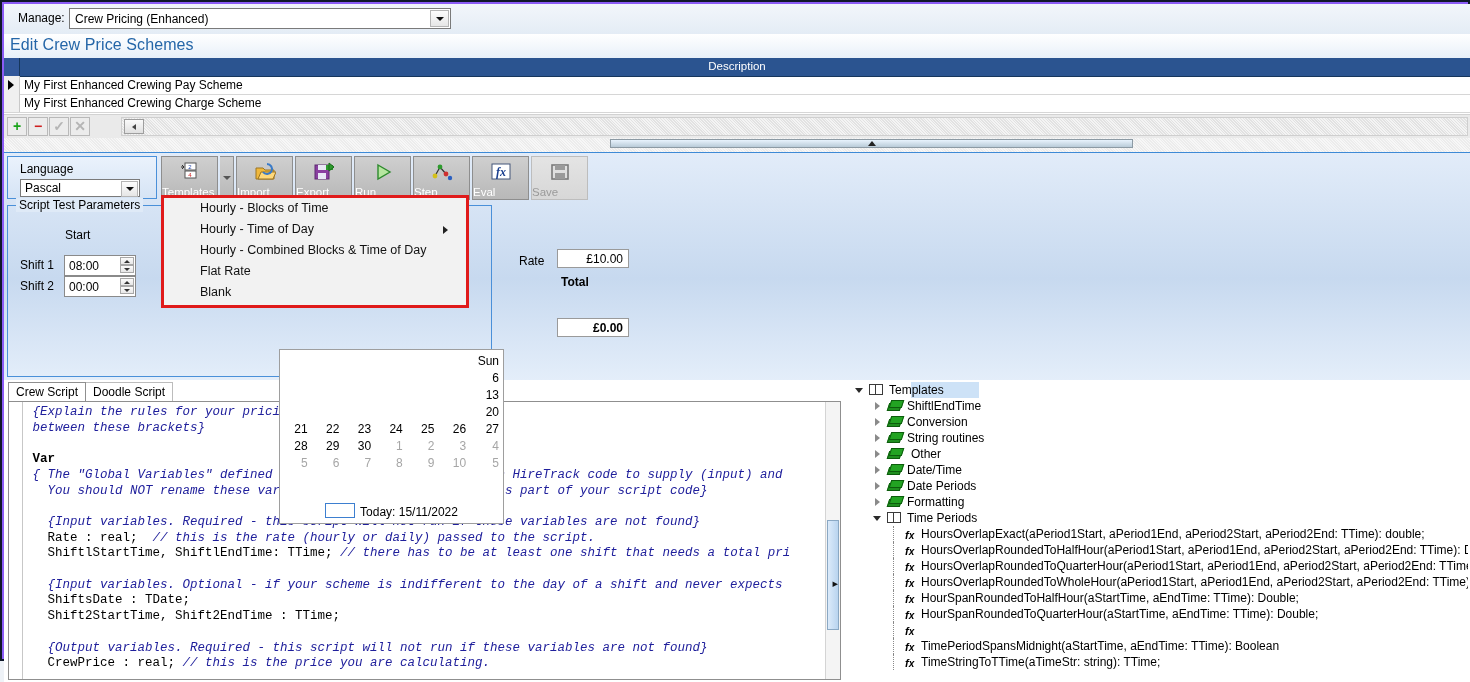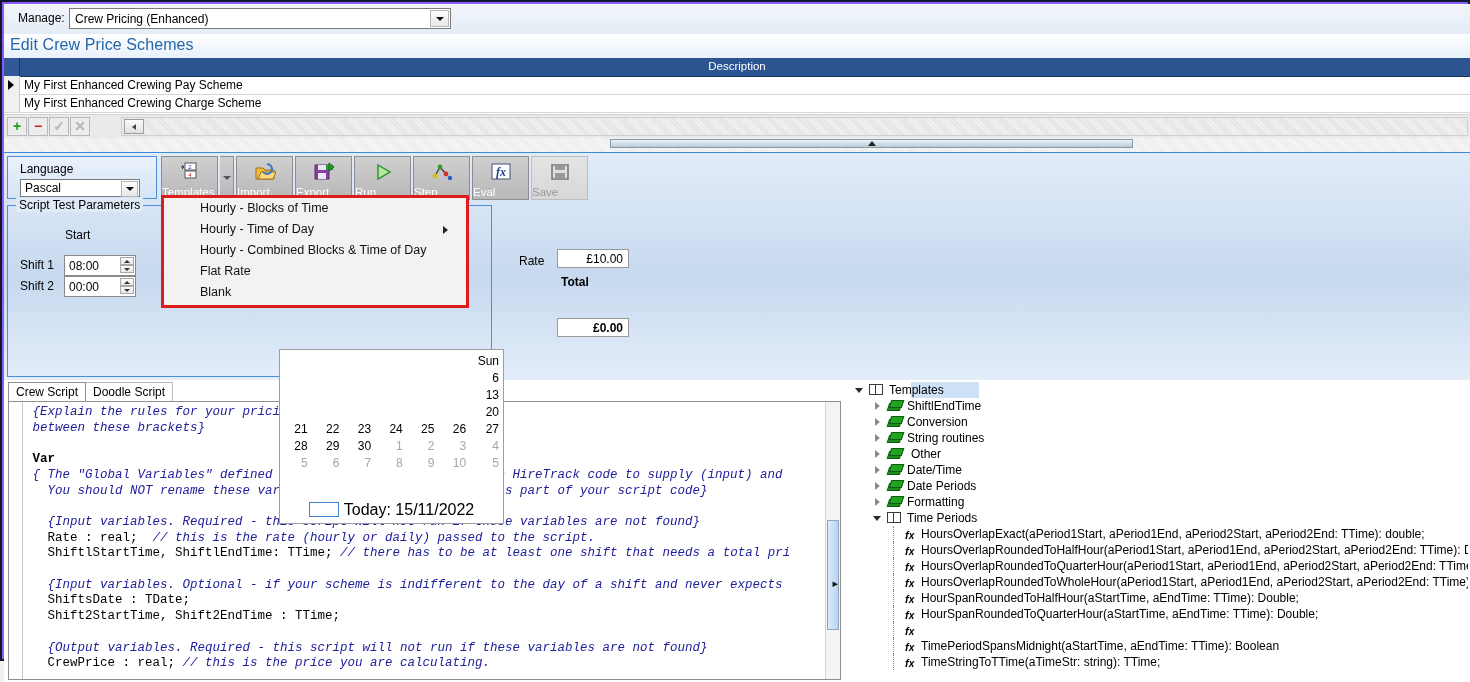--- a/index.html
+++ b/index.html
@@ -118,21 +118,21 @@
   .spin .dn i{position:absolute;left:3px;top:2px;width:0;height:0;
     border-left:3px solid transparent;border-right:3px solid transparent;border-top:3px solid #333;}
 
   
   .cal{position:absolute;left:275px;top:196px;width:225px;height:175px;
     background:#fff;border:1px solid #9e9e9e;box-sizing:border-box;z-index:5;}
   .cal table{border-collapse:collapse;width:100%;margin-top:2px;}
   .cal td{text-align:right;font-size:12px;padding:0 4px 0 0;height:17px;width:30px;color:#000;}
   .cal td.hd{font-weight:normal;color:#000;text-align:right;}
   .cal td.dim{color:#a6a6a6;}
-  .cal .today{position:absolute;left:0;bottom:4px;width:100%;text-align:center;font-size:16px;}
+  .cal .today{position:absolute;left:0;bottom:4px;width:100%;text-align:center;font-size:12px;}
   .cal .today .sw{display:inline-block;width:28px;height:13px;border:1px solid #3d7fd0;
     background:#fff;vertical-align:-2px;margin-right:5px;}
 
   
   .rt-lbl{position:absolute;font-size:12px;}
   .rt-lbl.bold{font-weight:bold;}
   .rt-box{position:absolute;width:72px;height:19px;background:#fff;
     border:1px solid #9a9a9a;box-sizing:border-box;}
   .rt-box .v{position:absolute;right:5px;top:2px;font-size:12px;}
   .rt-box .v.bold{font-weight:bold;}

